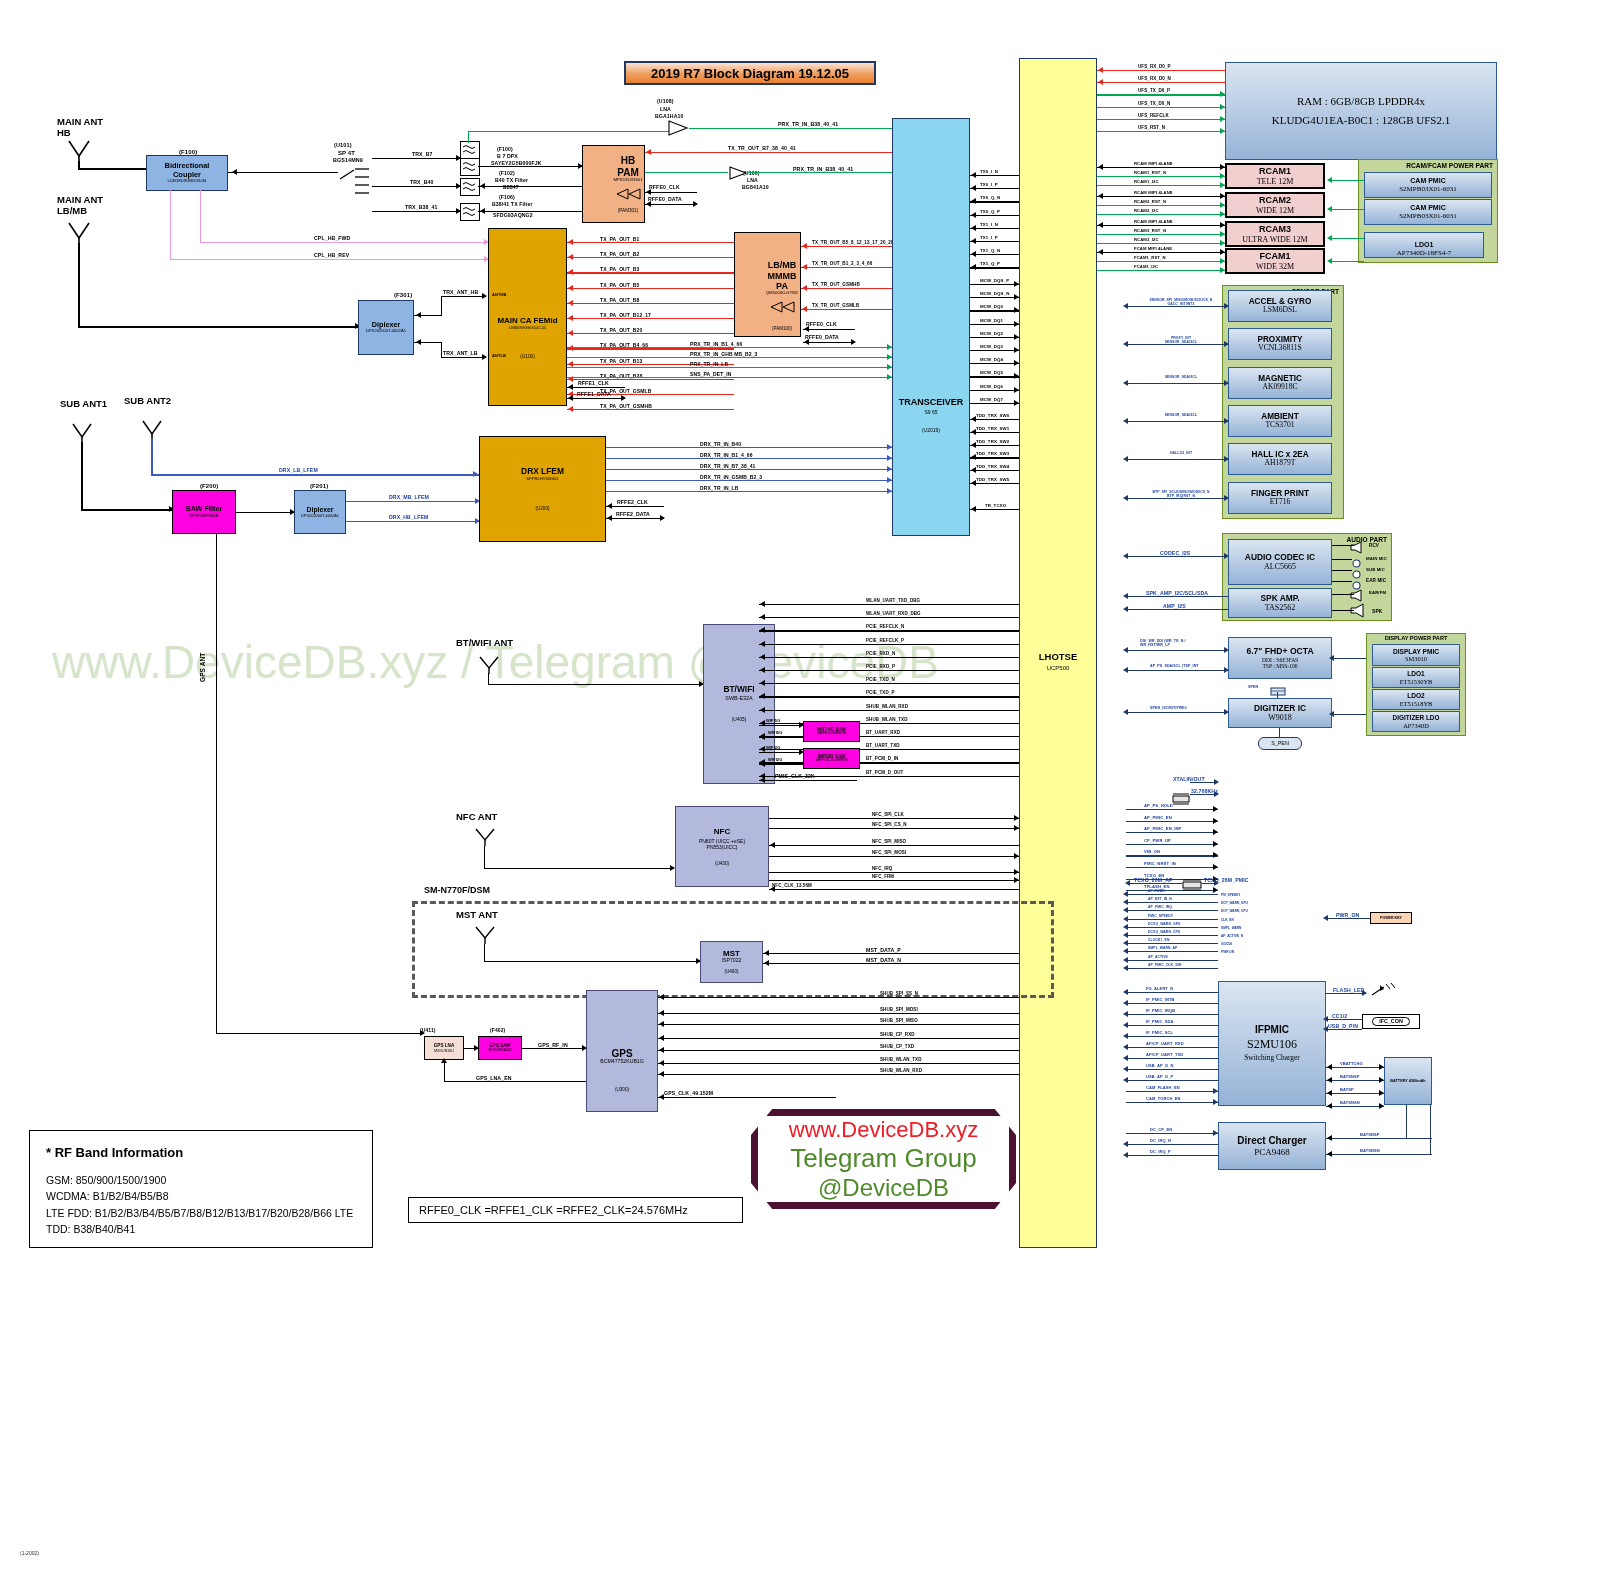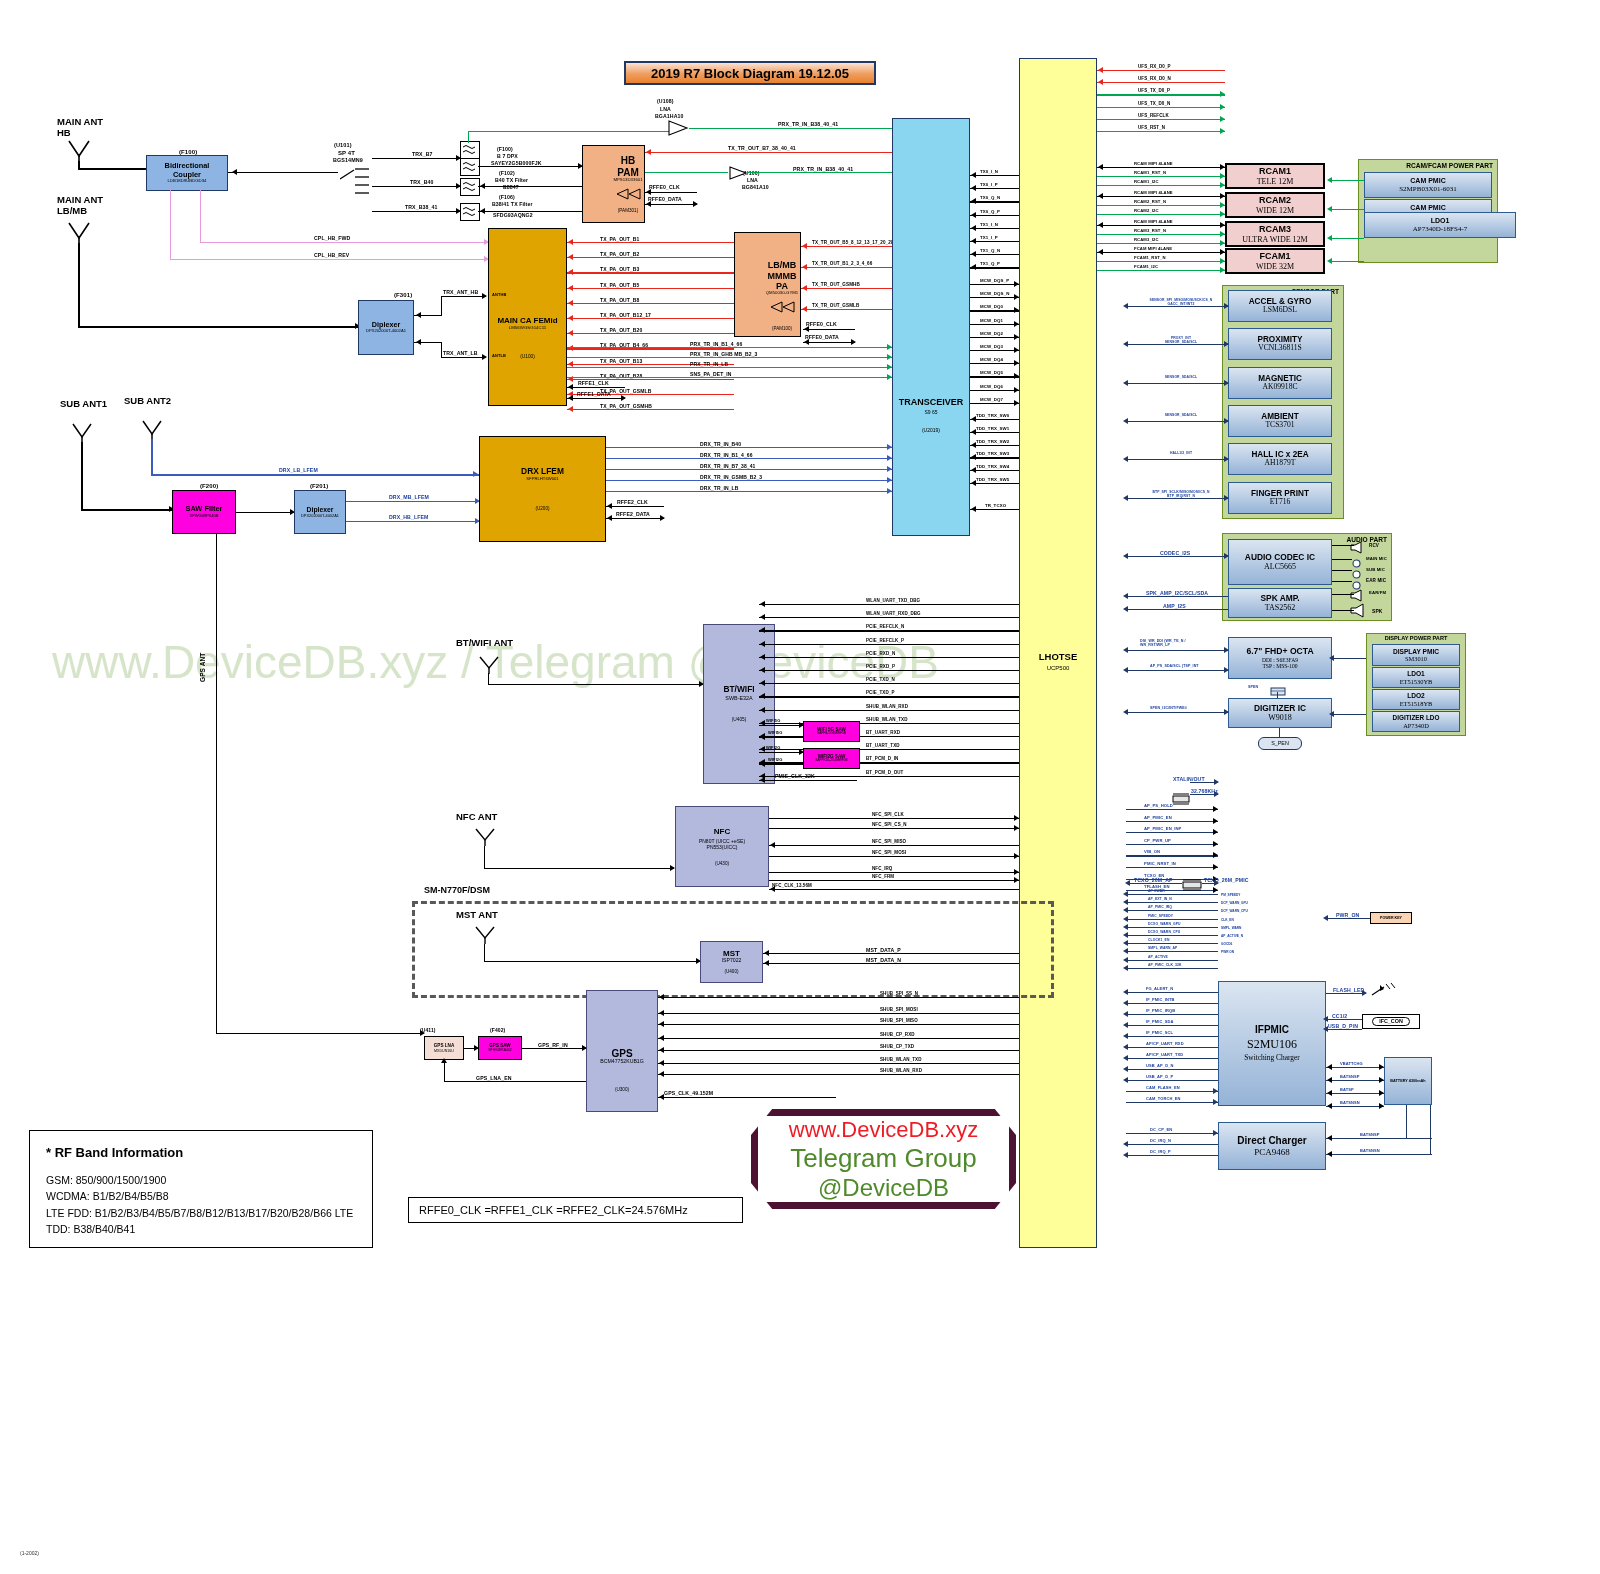--- a/index.html
+++ b/index.html
@@ -552,20 +552,24 @@
       <div class="ln " style="left:970px;top:509px;width:49px;height:1.2px;"></div>
       <div class="arr arr-l " style="left:971px;top:506px;"></div>
       <div class="lbl " style="left:985px;top:503px;font-size:4.4px;">TR_TCXO</div>
     </div>
 
   <div class="abs yellowbar" style="left:1019px;top:58px;width:78px;height:1190px;">
     <div style="position:absolute;left:0;right:0;top:592px;text-align:center;font-size:9.5px;font-weight:bold;">LHOTSE</div>
     <div style="position:absolute;left:0;right:0;top:606px;text-align:center;font-size:6px;">UCP500</div>
   </div>
 
+  <div class="abs blk blue-grad" style="left:1225px;top:62px;width:272px;height:98px;">
+    <div class="t-serif" style="font-size:11px;">RAM : 6GB/8GB LPDDR4x</div>
+    <div class="t-serif" style="font-size:11px;margin-top:6px;">KLUDG4U1EA-B0C1 : 128GB UFS2.1</div>
+  </div>
   <div id="ufs-lines">
       <div class="ln red" style="left:1097px;top:70px;width:128px;height:1.2px;"></div>
       <div class="arr arr-l red" style="left:1098px;top:67px;"></div>
       <div class="lbl " style="left:1138px;top:64px;font-size:4.5px;">UFS_RX_D0_P</div>
       <div class="ln red" style="left:1097px;top:82.2px;width:128px;height:1.2px;"></div>
       <div class="arr arr-l red" style="left:1098px;top:79.2px;"></div>
       <div class="lbl " style="left:1138px;top:76.2px;font-size:4.5px;">UFS_RX_D0_N</div>
       <div class="ln green" style="left:1097px;top:94.4px;width:128px;height:1.2px;"></div>
       <div class="arr arr-r green" style="left:1220px;top:91.4px;"></div>
       <div class="lbl " style="left:1138px;top:88.4px;font-size:4.5px;">UFS_TX_D0_P</div>
@@ -643,21 +647,21 @@
     <div style="text-align:right;font-size:6.6px;font-weight:bold;padding:2px 4px 0 0;">RCAM/FCAM POWER PART</div>
   </div>
   <div class="abs blk blue-grad" style="left:1364px;top:172px;width:128px;height:26px;">
     <div style="font-size:7px;font-weight:bold;">CAM PMIC</div>
     <div class="t-serif" style="font-size:7px;">S2MPB03X01-6031</div>
   </div>
   <div class="abs blk blue-grad" style="left:1364px;top:199px;width:128px;height:26px;">
     <div style="font-size:7px;font-weight:bold;">CAM PMIC</div>
     <div class="t-serif" style="font-size:7px;">S2MPB03X01-6031</div>
   </div>
-  <div class="abs blk blue-grad" style="left:1364px;top:212px;width:152px;height:26px;">
+  <div class="abs blk blue-grad" style="left:1364px;top:232px;width:120px;height:26px;justify-content:flex-end;">
     <div style="font-size:7px;font-weight:bold;">LDO1</div>
     <div class="t-serif" style="font-size:7px;">AP7340D-18FS4-7</div>
   </div>
   <div class="ln green" style="left:1330px;top:180px;width:34px;height:1.3px;"></div>
   <div class="arr arr-l green" style="left:1327px;top:177px;"></div>
   <div class="ln green" style="left:1330px;top:209px;width:34px;height:1.3px;"></div>
   <div class="arr arr-l green" style="left:1327px;top:206px;"></div>
   <div class="ln green" style="left:1330px;top:238px;width:34px;height:1.3px;"></div>
   <div class="arr arr-l green" style="left:1327px;top:235px;"></div>
   <div class="ln green" style="left:1330px;top:261px;width:34px;height:1.3px;"></div>

